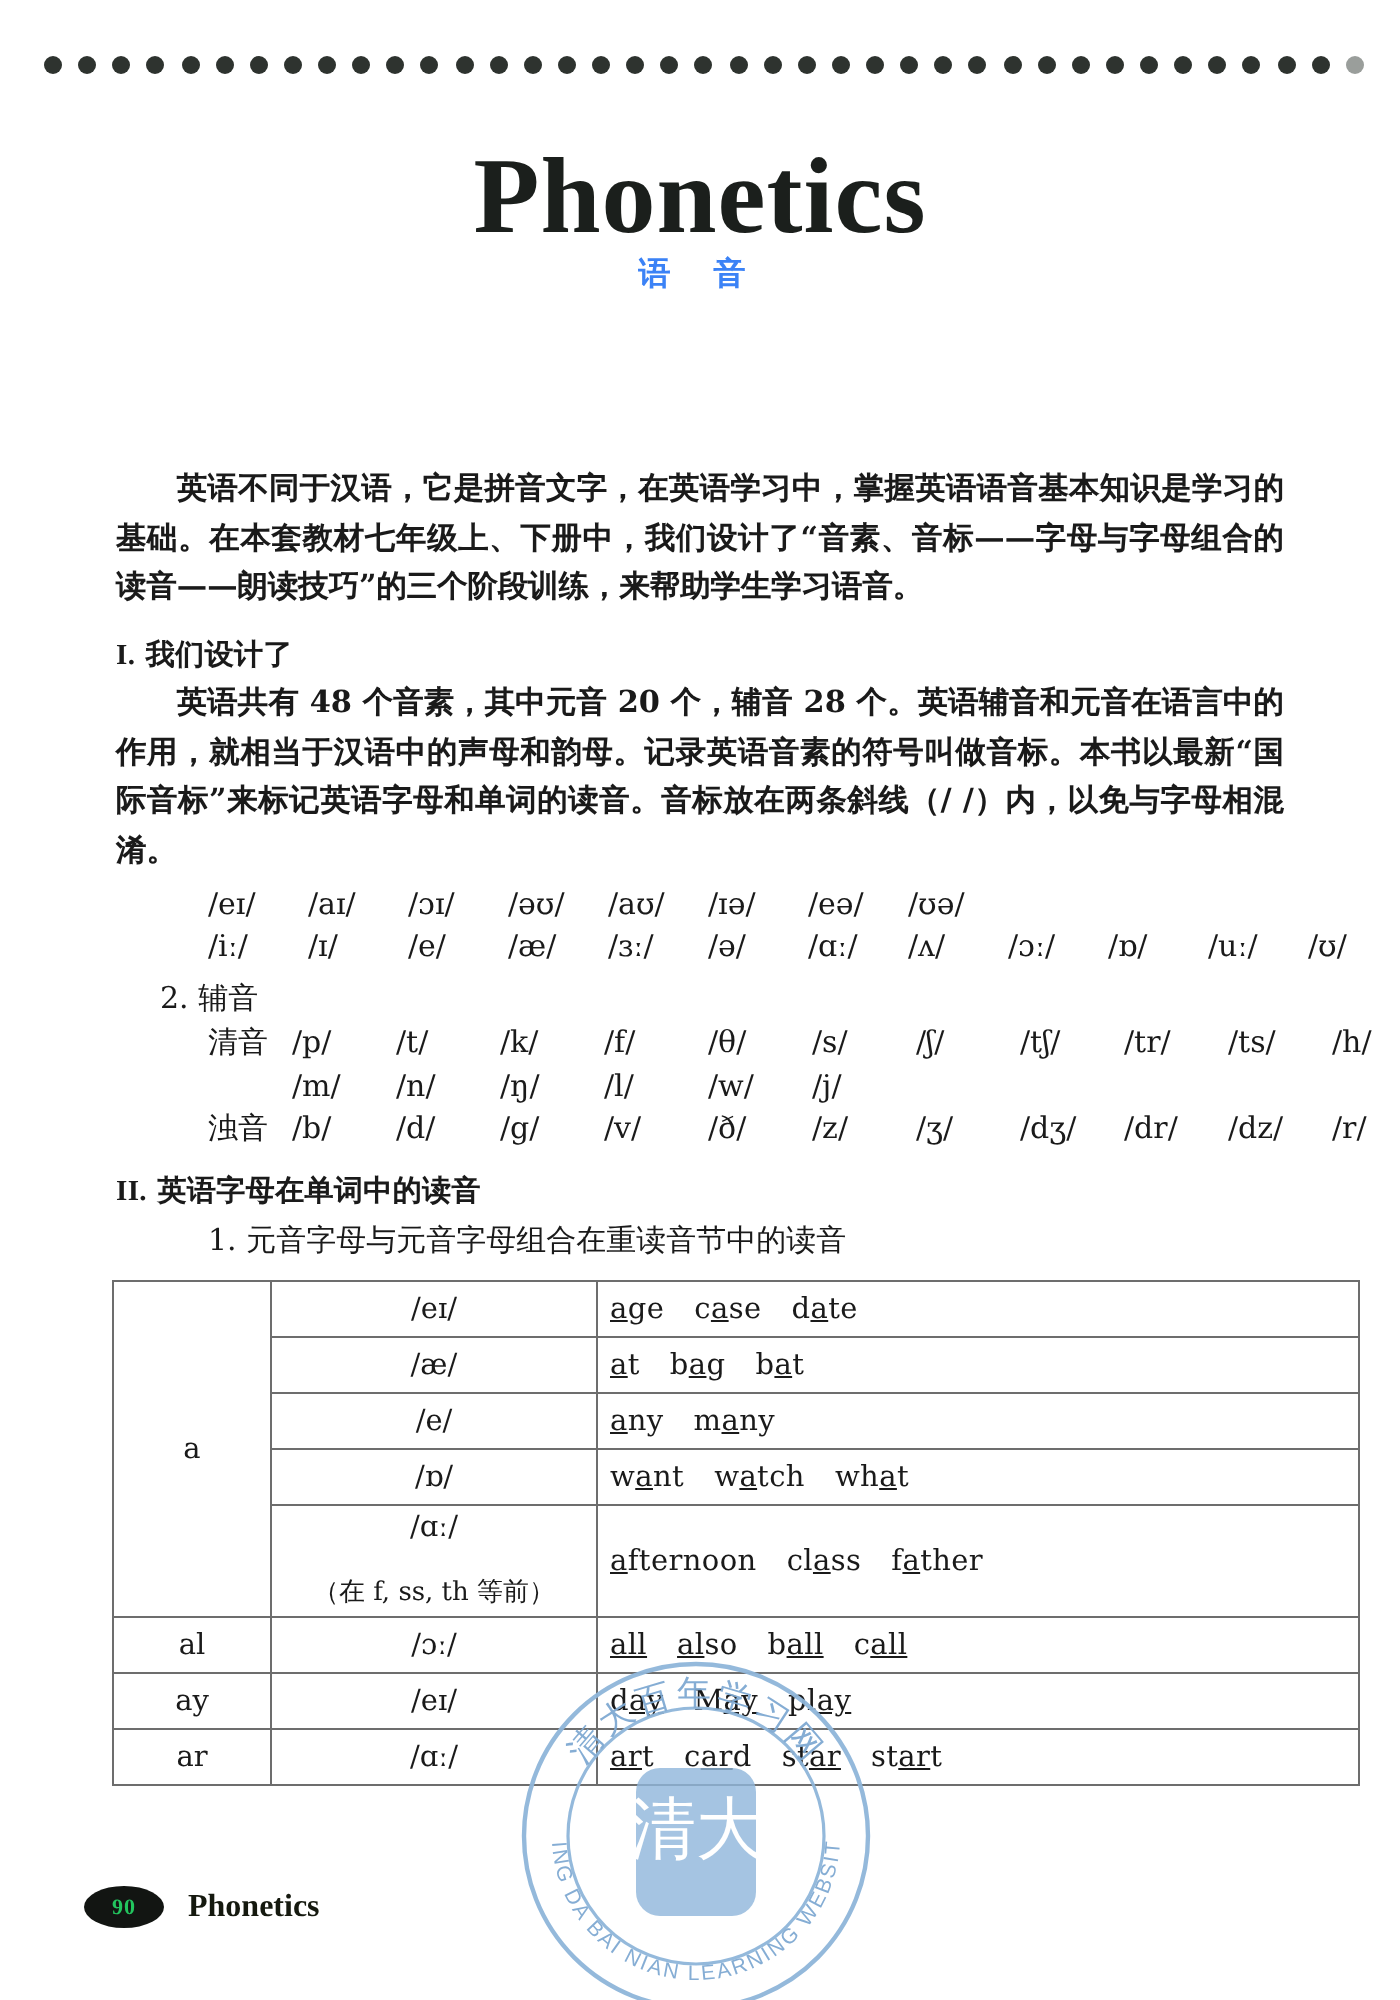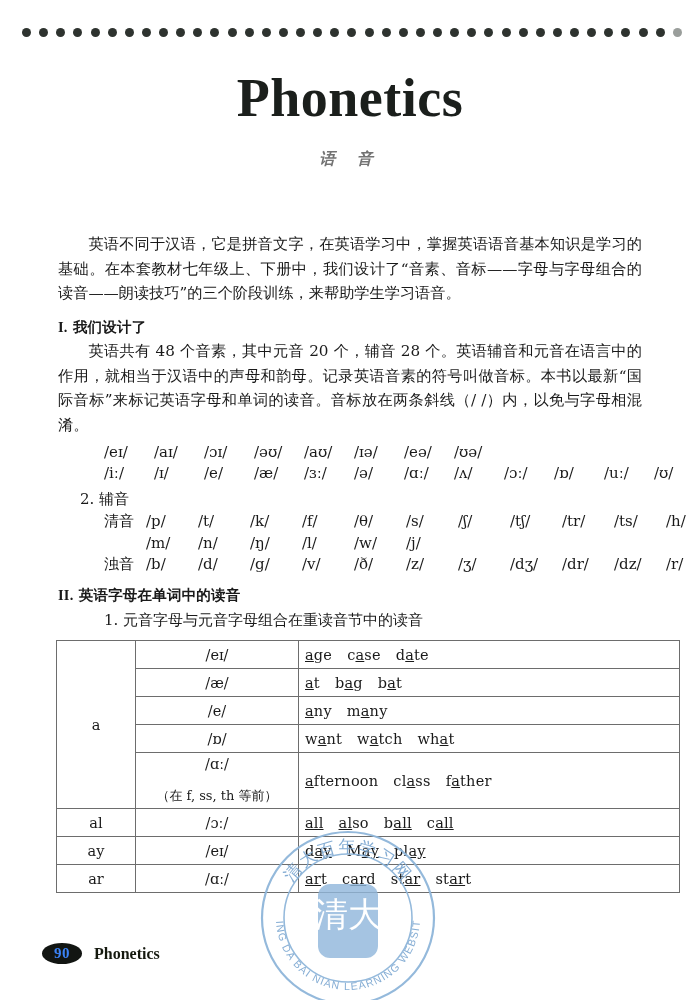--- a/index.html
+++ b/index.html
@@ -53,43 +53,43 @@
   .title-en {
     font-family: "Liberation Serif", "DejaVu Serif", serif;
     font-weight: 700;
     font-size: 54px;
     letter-spacing: 0.5px;
     color: #1b1f1c;
     line-height: 1.05;
     margin: 0;
   }
   .title-cn {
-    margin-top: 22px;
+    margin-top: 0;
     font-family: "DejaVu Sans", "Liberation Sans", sans-serif;
     font-weight: 700;
     font-size: 16px;
     letter-spacing: 8px;
-    color: #737373;
-    font-style: italic;
+    color: #3b82f6;
   }
 
   
   .content {
     position: absolute;
     top: 232px;
     left: 58px;
     width: 584px;
   }
   .para {
     font-size: 15.2px;
     line-height: 1.62;
     text-align: justify;
     text-indent: 2em;
     margin: 0 0 6px 0;
     font-family: "DejaVu Serif", "Liberation Serif", serif;
+    font-weight: bold;
   }
   .sec-head {
     font-family: "DejaVu Sans", "Liberation Sans", sans-serif;
     font-weight: 700;
     font-size: 14.5px;
     margin: 12px 0 2px 0;
     letter-spacing: 0.2px;
   }
   .sec-head .numeral {
     font-family: "Liberation Serif", "DejaVu Serif", serif;
@@ -171,24 +171,24 @@
   .footer {
     position: absolute;
     left: 42px;
     bottom: 36px;
     display: flex;
     align-items: center;
     gap: 12px;
   }
   .pagenum {
     background: #121512;
-    color: #3b82f6;
-    font-family: "Liberation Serif", "DejaVu Serif", serif;
-    font-weight: 700;
-    font-size: 15px;
+    color: #22c55e;
+    font-family: "Liberation Serif", "DejaVu Serif", serif;
+    font-weight: 700;
+    font-size: 11px;
     border-radius: 50% / 50%;
     width: 40px;
     height: 21px;
     display: flex;
     align-items: center;
     justify-content: center;
     letter-spacing: 0.5px;
   }
   .footer-title {
     font-family: "Liberation Serif", "DejaVu Serif", serif;

